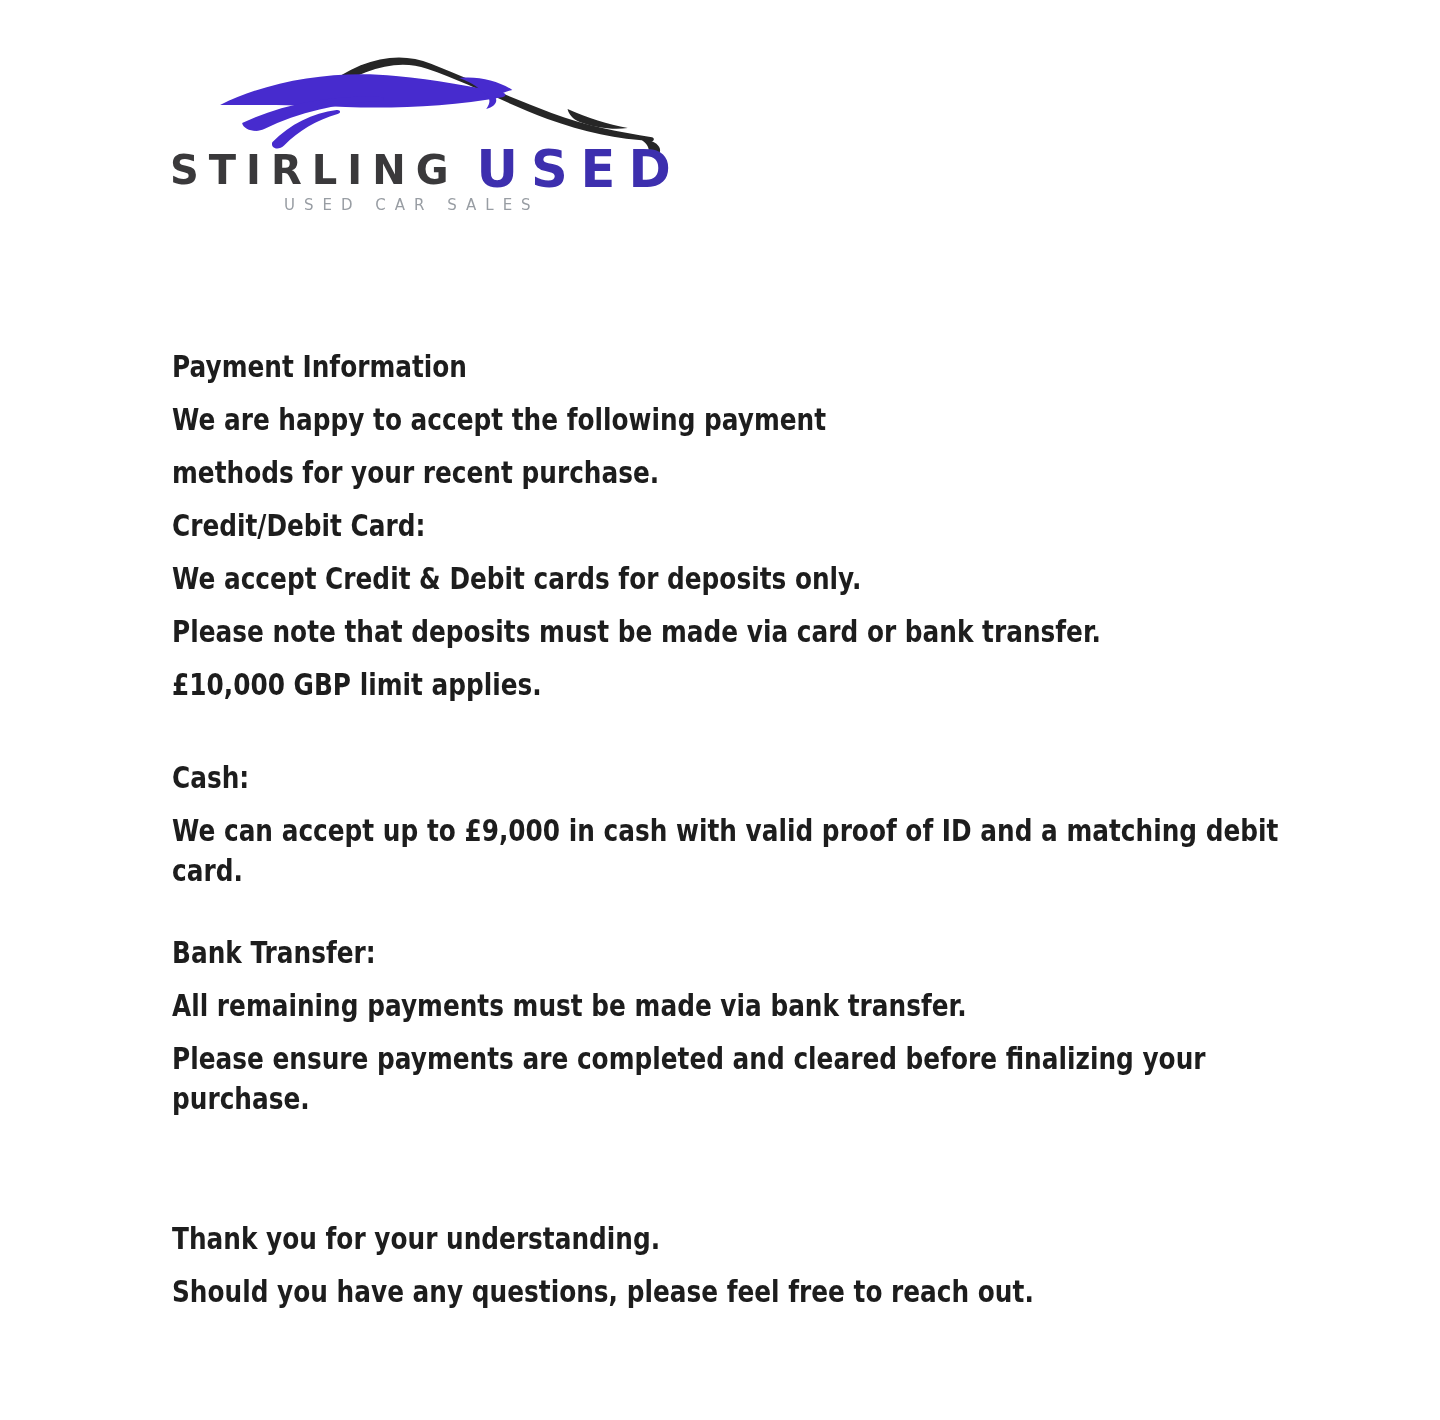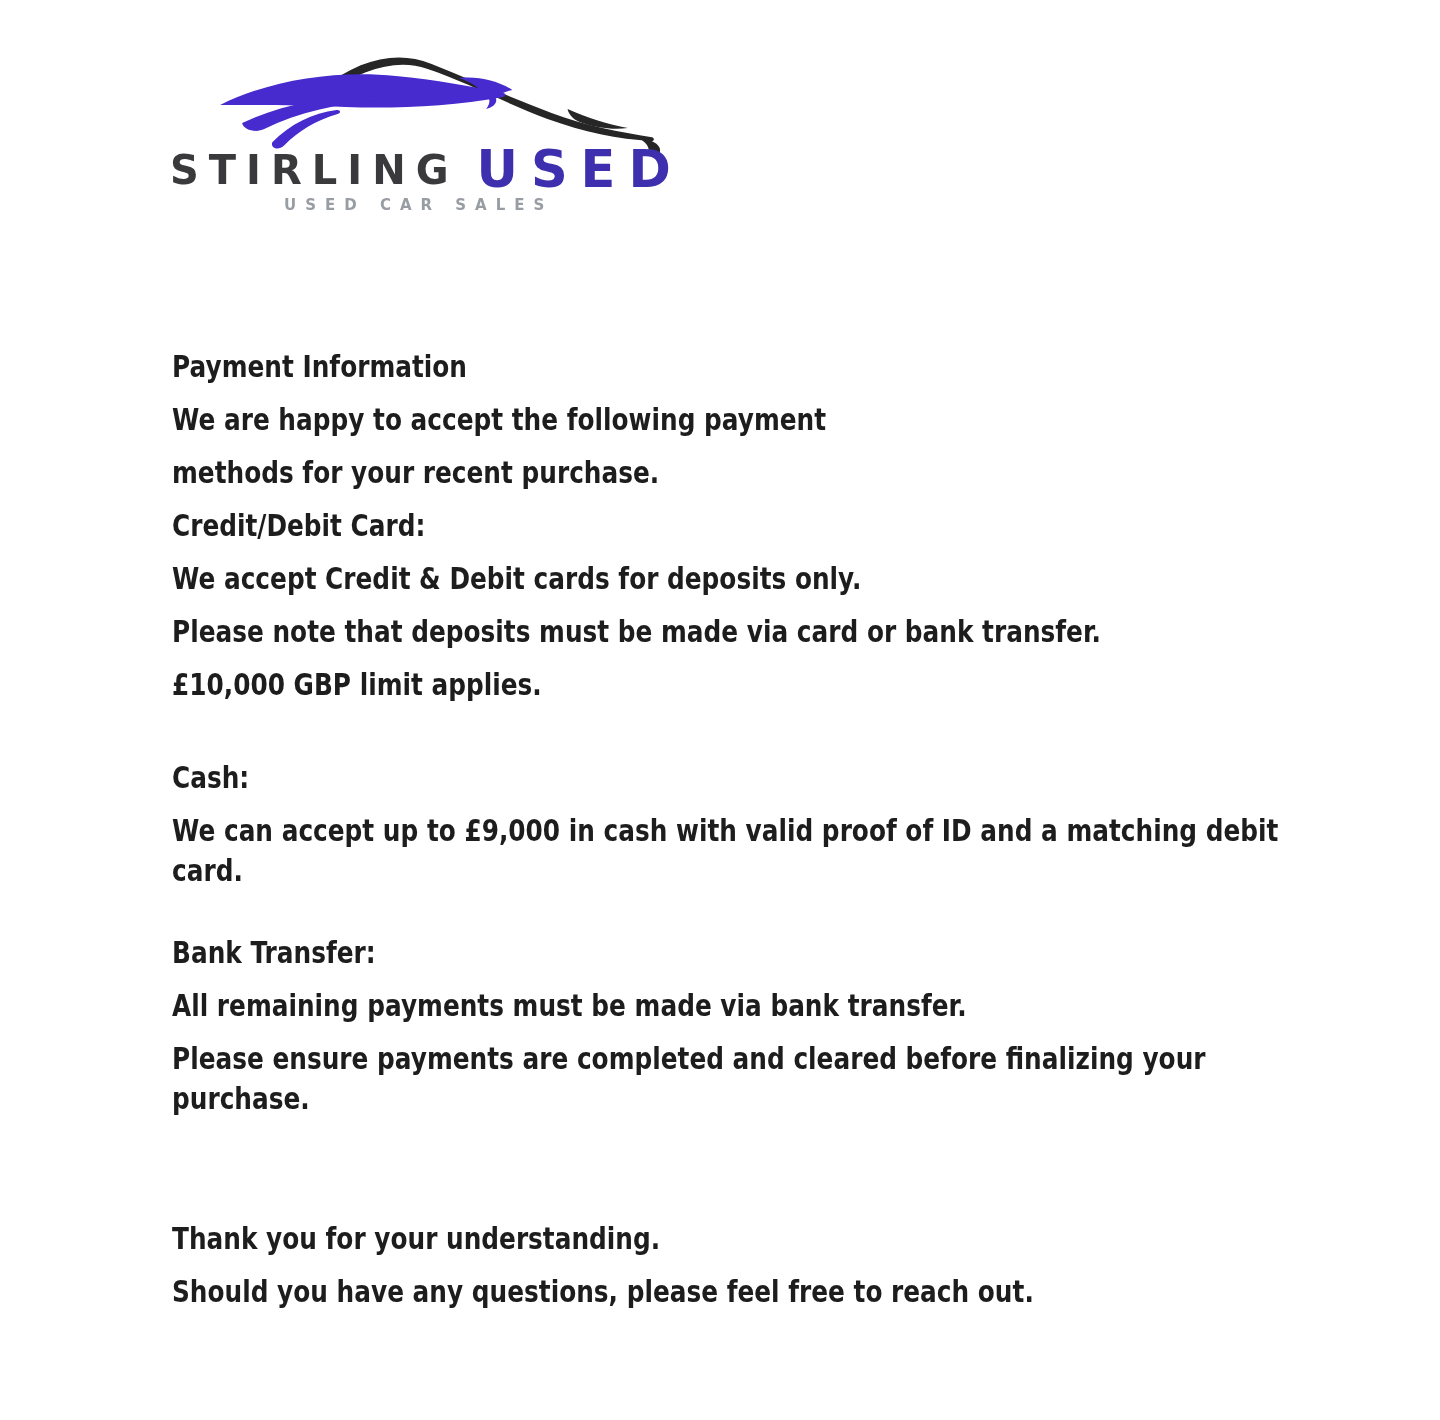--- a/index.html
+++ b/index.html
@@ -50,21 +50,21 @@
   .brand-secondary {
     font-size: 51px;
     letter-spacing: 13px;
     color: #3d2fae;
   }
   .tagline {
     position: absolute;
     left: 284px;
     top: 196px;
     font-size: 15px;
-    font-weight: bold;
+    font-weight: normal;
     letter-spacing: 9px;
     color: #989da3;
     white-space: nowrap;
   }
 
   
   .content {
     position: absolute;
     left: 172px;
     top: 346px;

